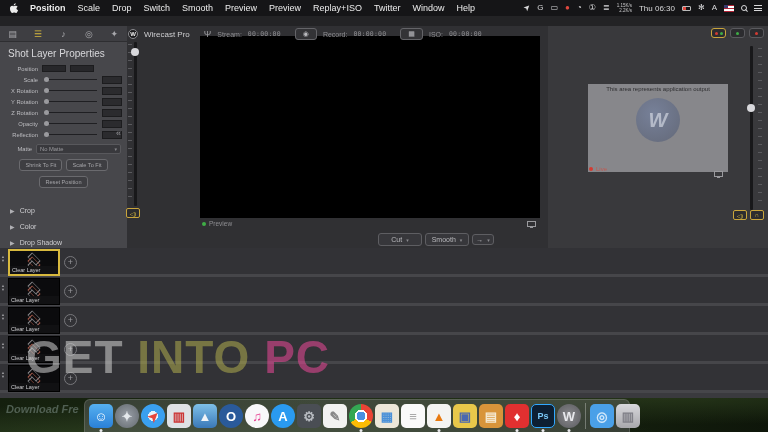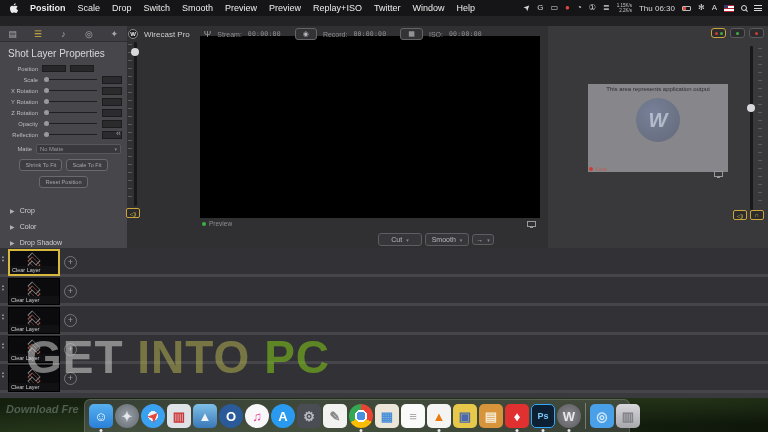--- a/index.html
+++ b/index.html
@@ -459,21 +459,21 @@
             <i class="dm d2"></i>
             <i class="dm d3"></i>
       </span>
       <span class="thumb-label">Clear Layer</span>
     </div>
     <span class="plus-btn">+</span>
   </div>
 </div>
 
   <div class="abs watermark">
-    <span id="wm1" style="color:#d2d2d2">GET </span><span id="wm2" style="color:#b0ad4e">INTO </span><span id="wm3" style="color:#84cc16">PC</span>
+    <span id="wm1" style="color:#d2d2d2">GET </span><span id="wm2" style="color:#b0ad4e">INTO </span><span id="wm3" style="color:#ec4899">PC</span>
   </div>
 
   <div class="abs desktop"></div>
   <div class="abs dl-text">Download Fre</div>
   <div class="abs dock">
     <span id="dock-icons" style="display:flex;align-items:center;width:100%">
         <span class="dock-item">
           <span class="dock-ico" style="background: linear-gradient(rgb(86, 176, 240), rgb(42, 128, 216)); color: rgb(255, 255, 255);">☺</span>
           <span class="run-dot"></span>
         </span>

